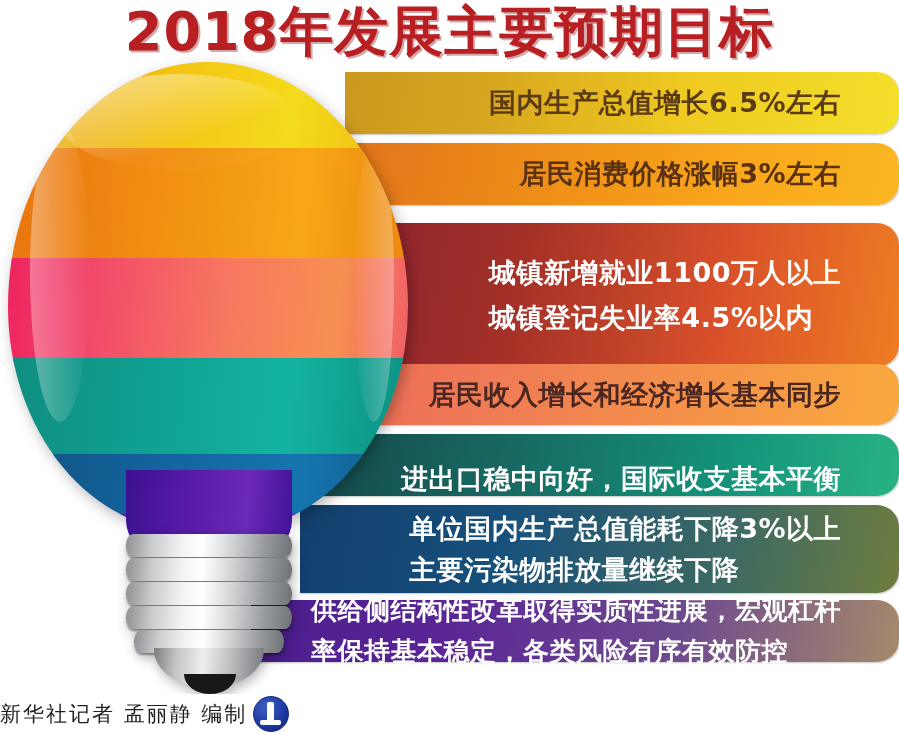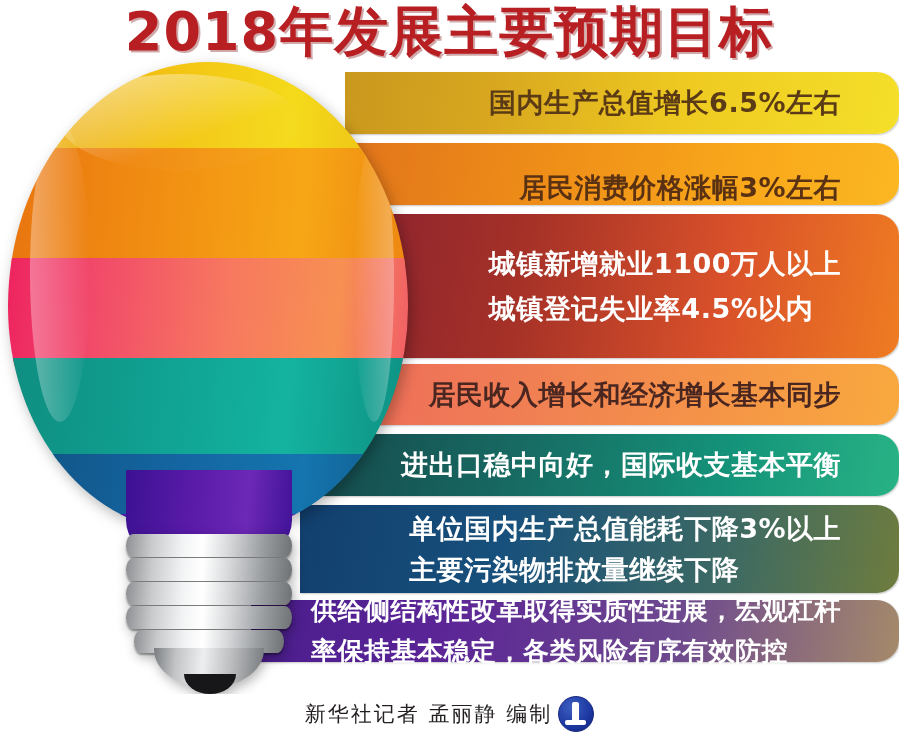--- a/index.html
+++ b/index.html
@@ -59,32 +59,32 @@
   }
   .banner .line {
     white-space: nowrap;
     font-weight: bold;
     letter-spacing: 0.5px;
   }
 
   
   #banner-1 { left: 345px; top: 72px;  height: 62px; }
   #banner-2 { left: 345px; top: 143px; height: 62px; }
-  #banner-3 { left: 345px; top: 214px; height: 144px; }
+  #banner-3 { left: 345px; top: 223px; height: 144px; }
   #banner-4 { left: 345px; top: 364px; height: 61px; }
   #banner-5 { left: 300px; top: 434px; height: 62px; }
   #banner-6 { left: 300px; top: 505px; height: 88px; padding-left: 40px; }
   #banner-7 { left: 251px; top: 600px; height: 62px; }
 
   
   #banner-1 { background: linear-gradient(100deg, #C9981E 0%, #D9A81F 28%, #EFCB21 62%, #F4DF2A 100%); }
-  #banner-2 { background: linear-gradient(100deg, #E1741B 0%, #EE8D18 35%, #F9A81B 72%, #FBB722 100%); align-items: flex-end; }
+  #banner-2 { background: linear-gradient(100deg, #E1741B 0%, #EE8D18 35%, #F9A81B 72%, #FBB722 100%); }
   #banner-3 { background: linear-gradient(100deg, #8B2230 0%, #A53127 32%, #D9512A 68%, #EF7C22 100%); }
   #banner-4 { background: linear-gradient(100deg, #EE6C5A 0%, #F07E54 32%, #F59547 68%, #F9A93E 100%); }
-  #banner-5 { background: linear-gradient(100deg, #16474B 0%, #176C63 38%, #14947A 72%, #29B285 100%); }
+  #banner-5 { background: linear-gradient(100deg, #16474B 0%, #176C63 38%, #14947A 72%, #29B285 100%); align-items: flex-end; }
   #banner-6 { background: linear-gradient(100deg, #123F6E 0%, #17507C 34%, #3E6A62 72%, #6E7C3E 100%); }
   #banner-7 { background: linear-gradient(100deg, #4A1D8E 0%, #5B2596 30%, #6E4A8E 66%, #A58A6A 100%); }
 
   
   #banner-1 .line { color: #5B3B16; font-size: 27px; line-height: 34px; }
   #banner-2 .line { color: #5A3112; font-size: 27px; line-height: 34px; }
   #banner-3 .line { color: #ffffff; font-size: 27px; line-height: 45px; }
   #banner-4 .line { color: #4A2620; font-size: 27px; line-height: 34px; }
   #banner-5 .line { color: #ffffff; font-size: 27px; line-height: 34px; }
   #banner-6 .line { color: #ffffff; font-size: 27px; line-height: 41px; }
@@ -200,21 +200,20 @@
 
   
   #credit {
     position: absolute;
     left: 0;
     top: 694px;
     width: 899px;
     height: 40px;
     display: flex;
     align-items: center;
-    justify-content: center;
     gap: 6px;
     background: #ffffff;
   }
   #credit-text {
     font-size: 21px;
     color: #231F20;
     letter-spacing: 2px;
     white-space: nowrap;
   }
   #xinhua-logo {

